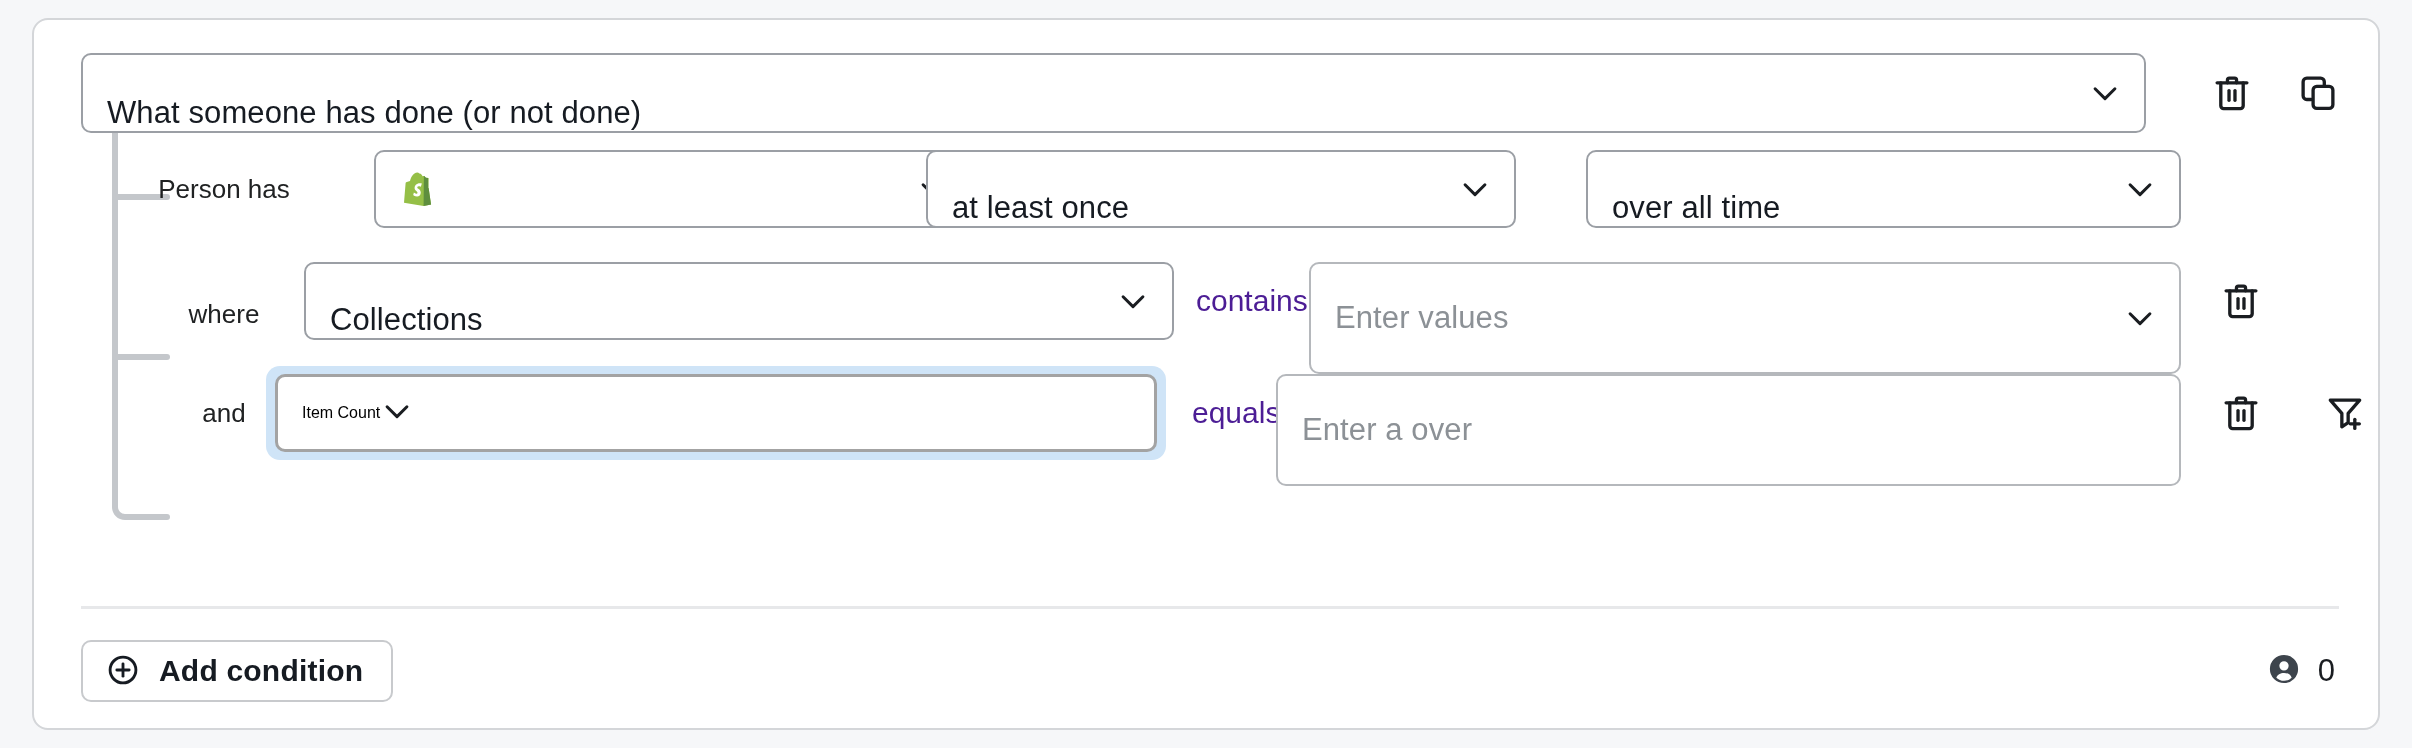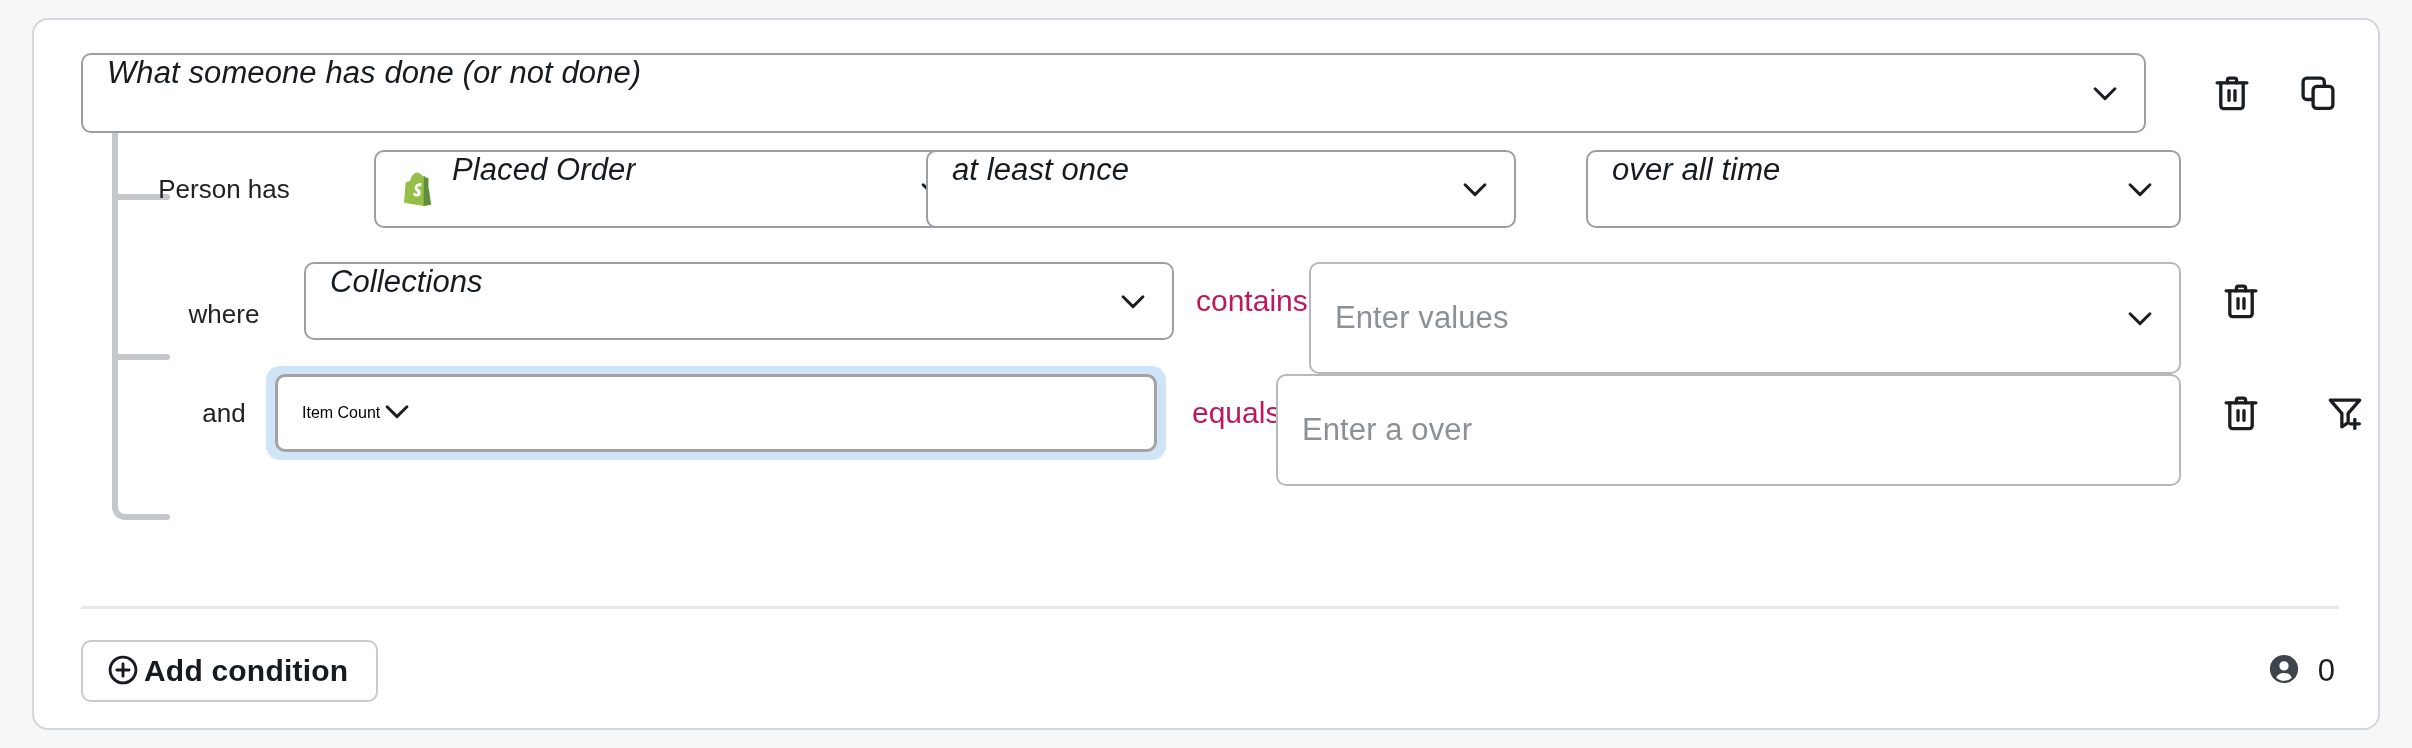--- a/index.html
+++ b/index.html
@@ -37,25 +37,24 @@
     top: 33px;
     width: 2258px;
     height: 80px;
   }
   .select {
     position: relative;
     background: #ffffff;
     border: 2px solid #9b9fa5;
     border-radius: 10px;
     display: flex;
-    align-items: flex-start;
+    align-items: flex-end;
     height: 100%;
     padding: 0 24px;
     cursor: pointer;
-    font-style: italic;
   }
   .select .label {
     font-size: 31px;
     color: #161b22;
     white-space: nowrap;
     overflow: hidden;
     text-overflow: ellipsis;
     letter-spacing: 0.1px;
   }
   .select .chev {
@@ -113,21 +112,21 @@
     align-items: center;
   }
   .conj {
     font-size: 26px;
     color: #202223;
     text-align: center;
     white-space: nowrap;
   }
   .op-label {
     font-size: 30px;
-    color: #be185d;
+    color: #4c1d95;
     white-space: nowrap;
     padding: 0 14px;
   }
 
   
   .row-person { height: 112px; }
   .row-person .conj { position: absolute; left: 110px; width: 160px; }
   .sel-metric {
     position: absolute; left: 340px; top: 17px;
     width: 600px; height: 78px;
@@ -250,21 +249,21 @@
     top: 618px;
     width: 2258px;
     height: 66px;
     display: flex;
     align-items: center;
     justify-content: space-between;
   }
   .add-condition {
     display: flex;
     align-items: center;
-    gap: 3px;
+    gap: 18px;
     height: 62px;
     padding: 0 28px 0 22px;
     background: #ffffff;
     border: 2px solid #c8cacd;
     border-radius: 10px;
     cursor: pointer;
   }
   .add-condition .txt {
     font-size: 30px;
     font-weight: bold;
@@ -332,21 +331,20 @@
         <span class="conj">Person has</span>
 
         <div class="select sel-metric">
           <span class="shopify-ico">
             <svg width="40" height="40" viewBox="0 0 40 40" fill="none">
               <path d="M28.6 9.2c-.1-.1-.3-.2-.5-.2l-2.2-.2-1.7-1.7c-.2-.2-.5-.2-.7-.1l-1 .3c-.5-1.5-1.4-2.9-3-2.9h-.2c-.5-.7-1.2-1-1.8-1-4.6 0-6.8 5.7-7.5 8.6l-3.2 1c-1 .3-1 .3-1.2 1.3L4 33.8 23.6 37l7.5-1.6s-2.4-16.2-2.5-16.3c0-.1-.1-.2-.2-.3l.2-9.6z" fill="#95bf47"></path>
               <path d="M28.1 9l-2.2-.2-1.7-1.7c-.1-.1-.2-.1-.3-.2L23.6 37l7.5-1.6s-2.4-16.2-2.5-16.3c-.1-.1-.2-.2-.3-.2l-.2-9.9z" fill="#5e8e3e"></path>
               <path d="M21.7 14.9l-.9 2.8s-.8-.5-1.9-.5c-1.6 0-1.6 1-1.6 1.2 0 1.3 3.5 1.8 3.5 5 0 2.5-1.6 4.1-3.7 4.1-2.6 0-3.9-1.6-3.9-1.6l.7-2.3s1.4 1.2 2.5 1.2c.8 0 1.1-.6 1.1-1 0-1.7-2.9-1.8-2.9-4.7 0-2.4 1.7-4.8 5.3-4.8 1.4 0 2.1.4 2.1.4l-.3.2z" fill="#fff"></path>
             </svg>
           </span>
-          <span class="label">Placed Order</span>
           <span class="chev">
             <svg width="34" height="34" viewBox="0 0 24 24" fill="none" stroke="#1a1d21" stroke-width="2.1" stroke-linecap="round" stroke-linejoin="round">
                 <polyline points="5 9 12 16 19 9"></polyline>
               </svg>
           </span>
         </div>
 
         <div class="select sel-occurrence">
           <span class="label">at least once</span>
           <span class="chev">

